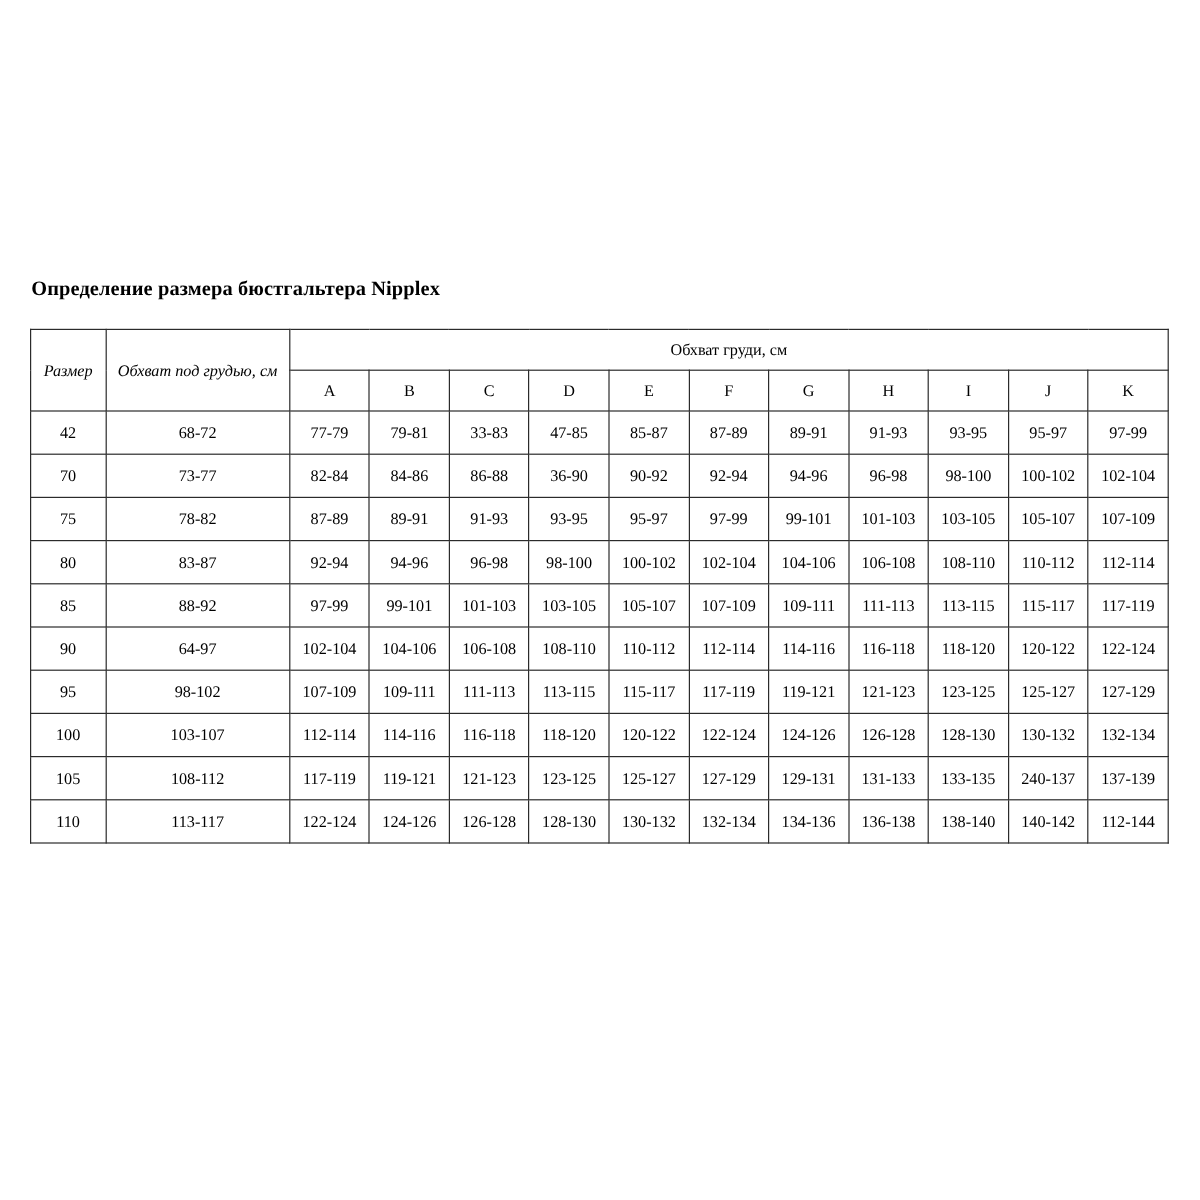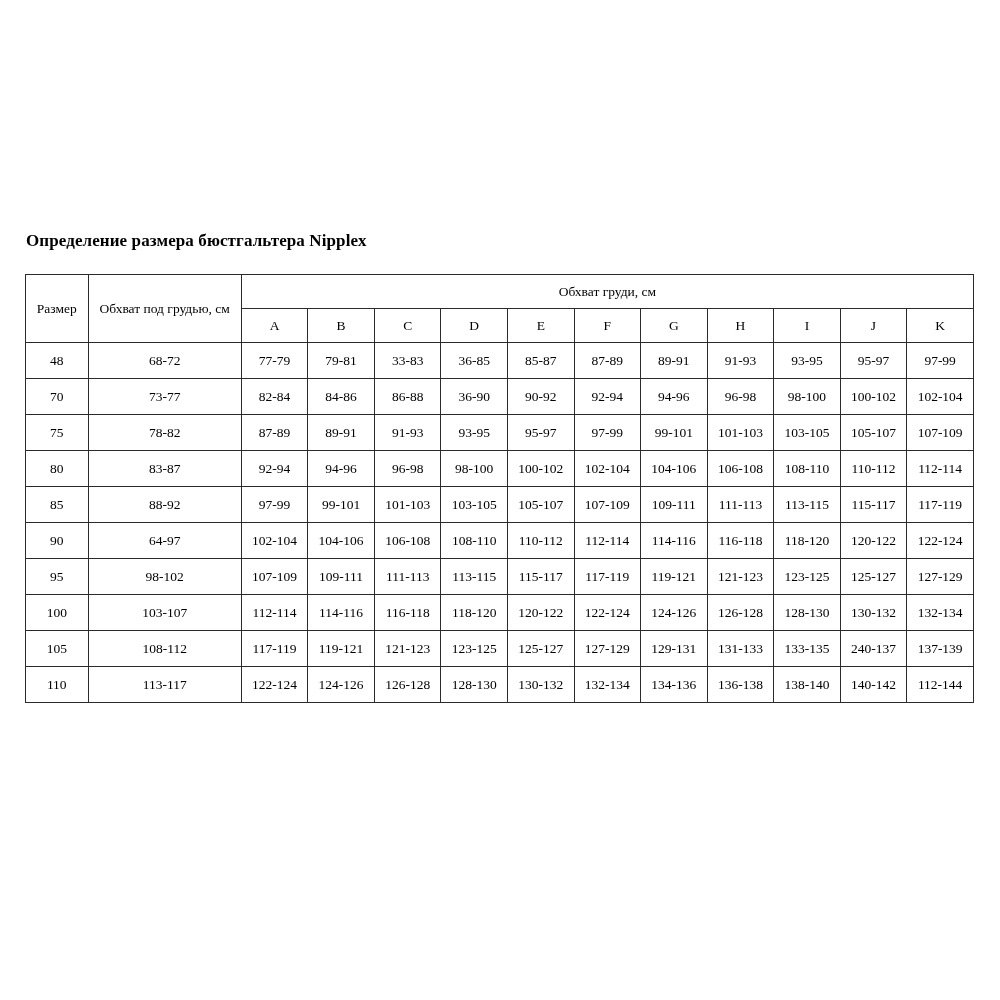--- a/index.html
+++ b/index.html
@@ -62,20 +62,21 @@
     height: 33px;
   }
   .col-size { width: 62px; }
   .col-under { width: 152px; }
   .col-cup { width: 66px; }
   .span-cups {
     height: 33px;
   }
   .vert-merge {
     height: 68px;
+    font-style: italic;
   }
 </style>
 </head>
 <body>
 
 <div class="page">
 
   <div class="doc-title">Определение размера бюстгальтера Nipplex</div>
 
   <table class="size-table">
@@ -109,26 +110,26 @@
         <th>F</th>
         <th>G</th>
         <th>H</th>
         <th>I</th>
         <th>J</th>
         <th>K</th>
       </tr>
     </thead>
     <tbody>
       <tr>
-        <td class="cell">48</td>
+        <td class="cell">42</td>
         <td class="cell">68-72</td>
         <td class="cell">77-79</td>
         <td class="cell">79-81</td>
         <td class="cell">33-83</td>
-        <td class="cell">36-85</td>
+        <td class="cell">47-85</td>
         <td class="cell">85-87</td>
         <td class="cell">87-89</td>
         <td class="cell">89-91</td>
         <td class="cell">91-93</td>
         <td class="cell">93-95</td>
         <td class="cell">95-97</td>
         <td class="cell">97-99</td>
       </tr>
       <tr>
         <td class="cell">70</td>

